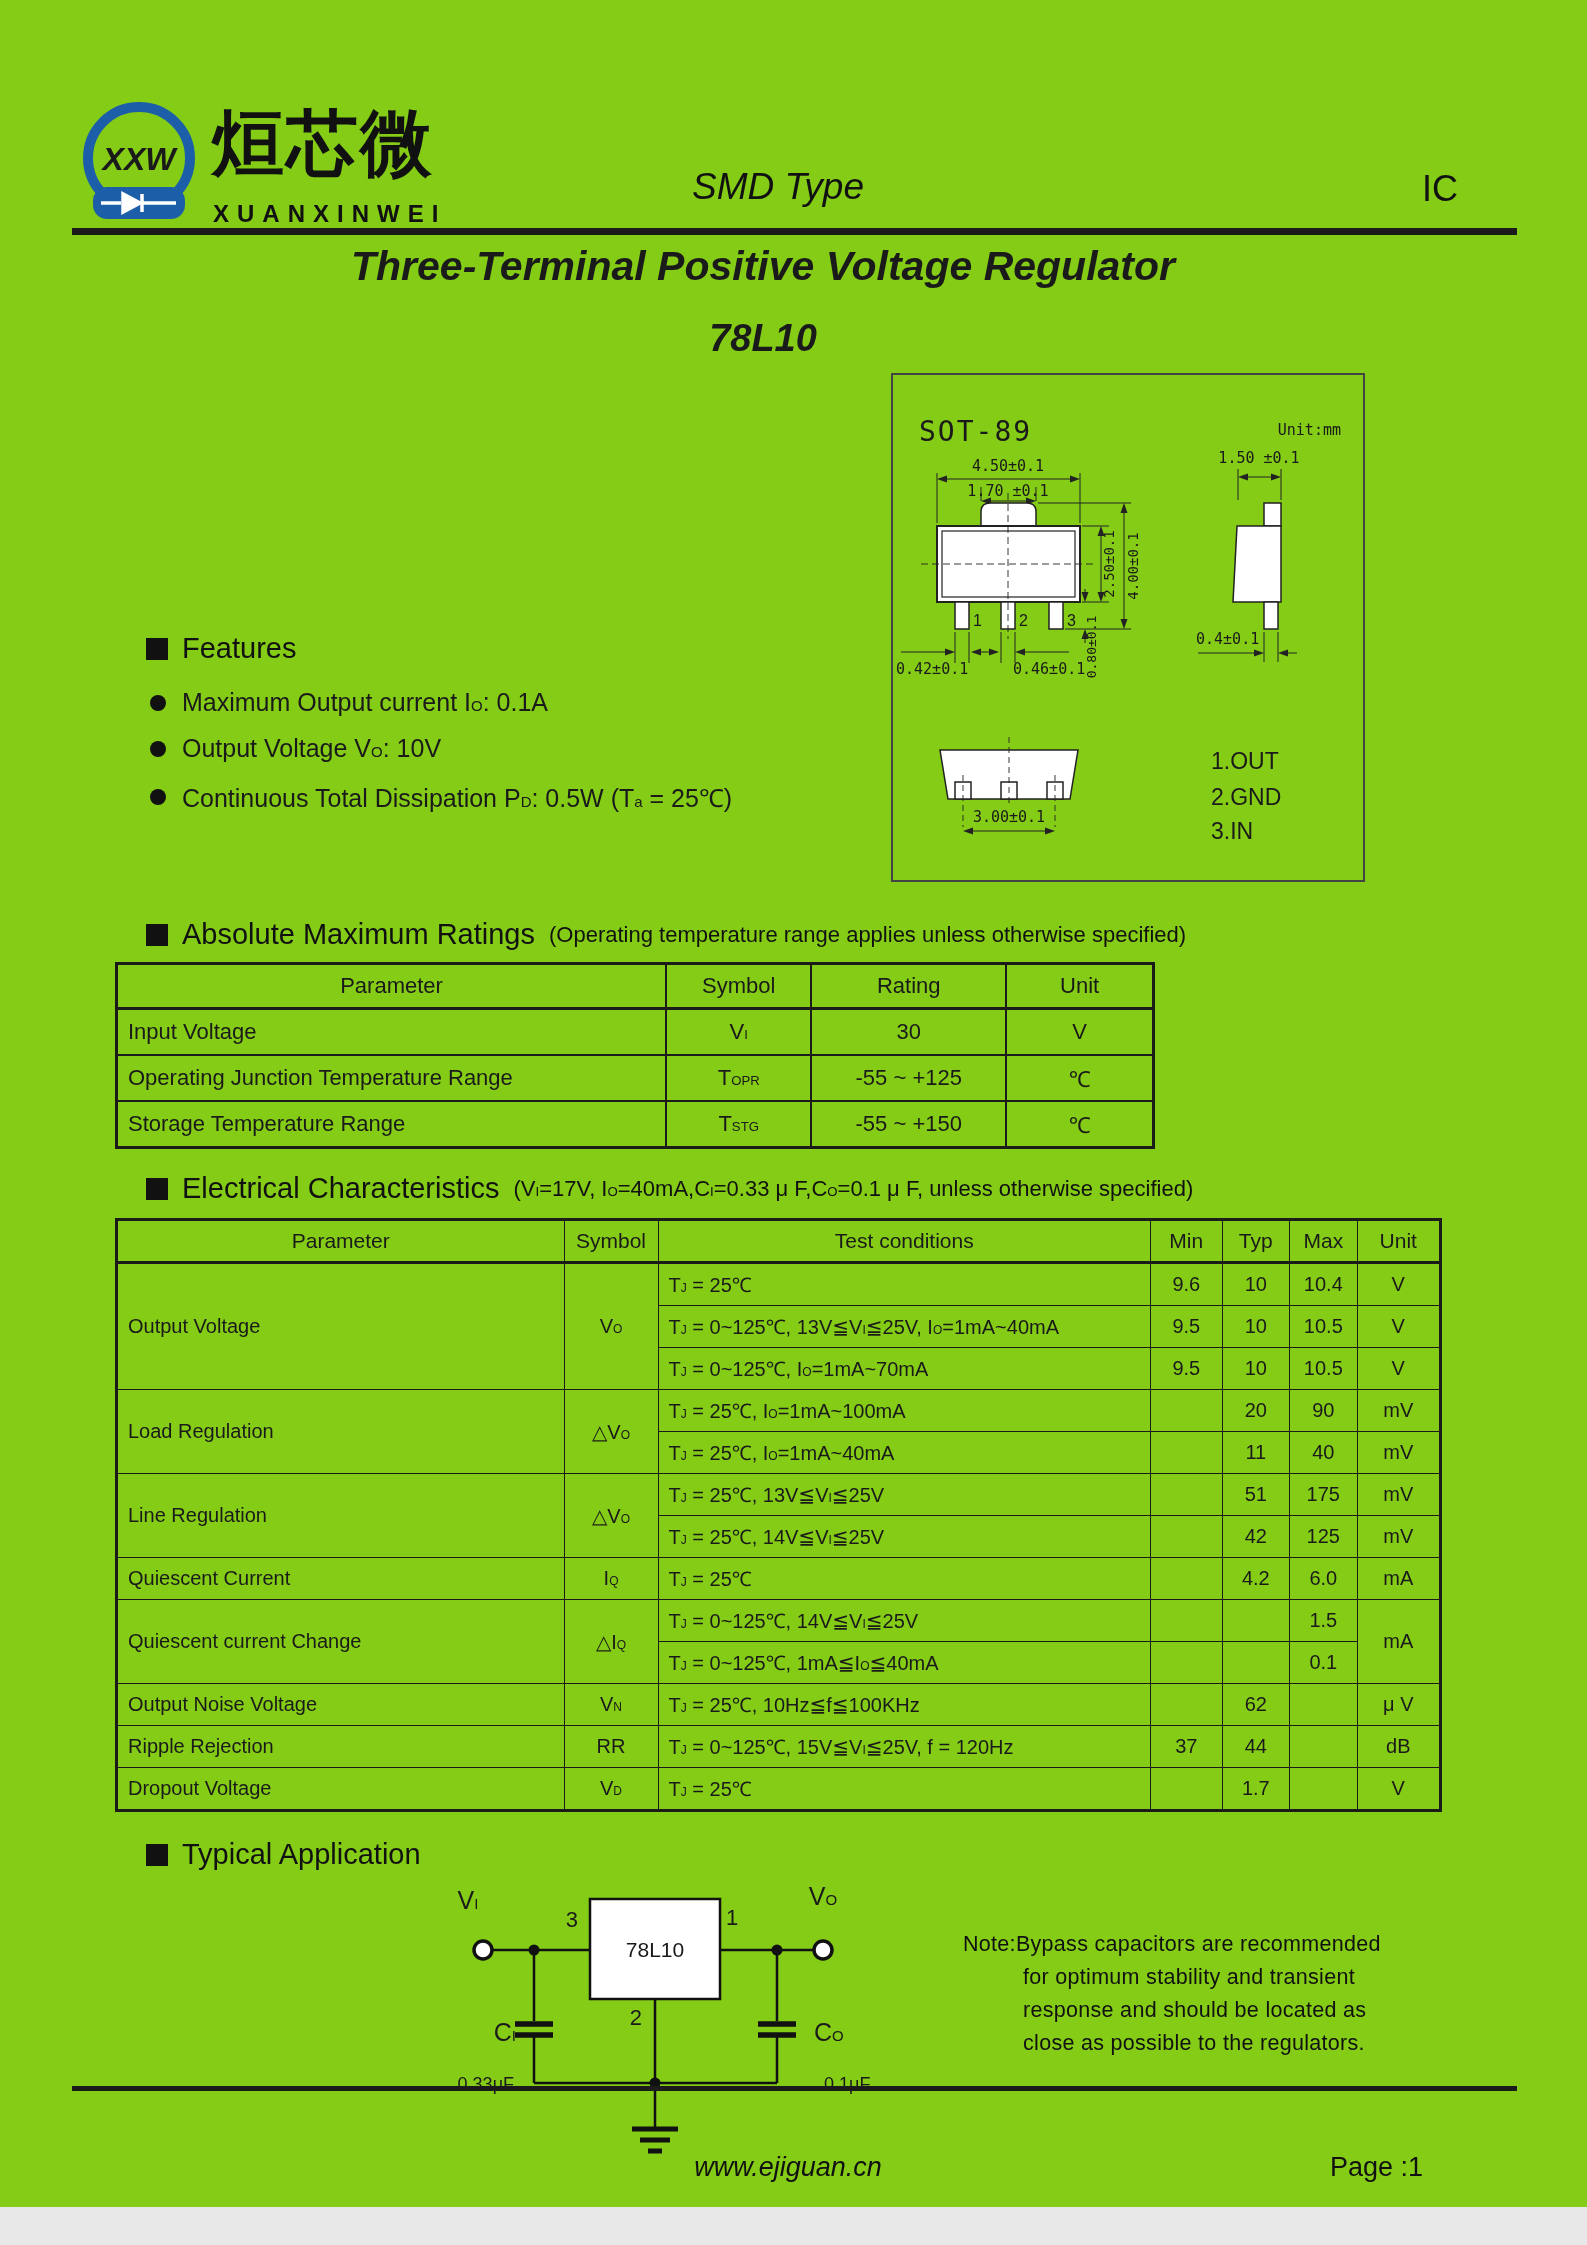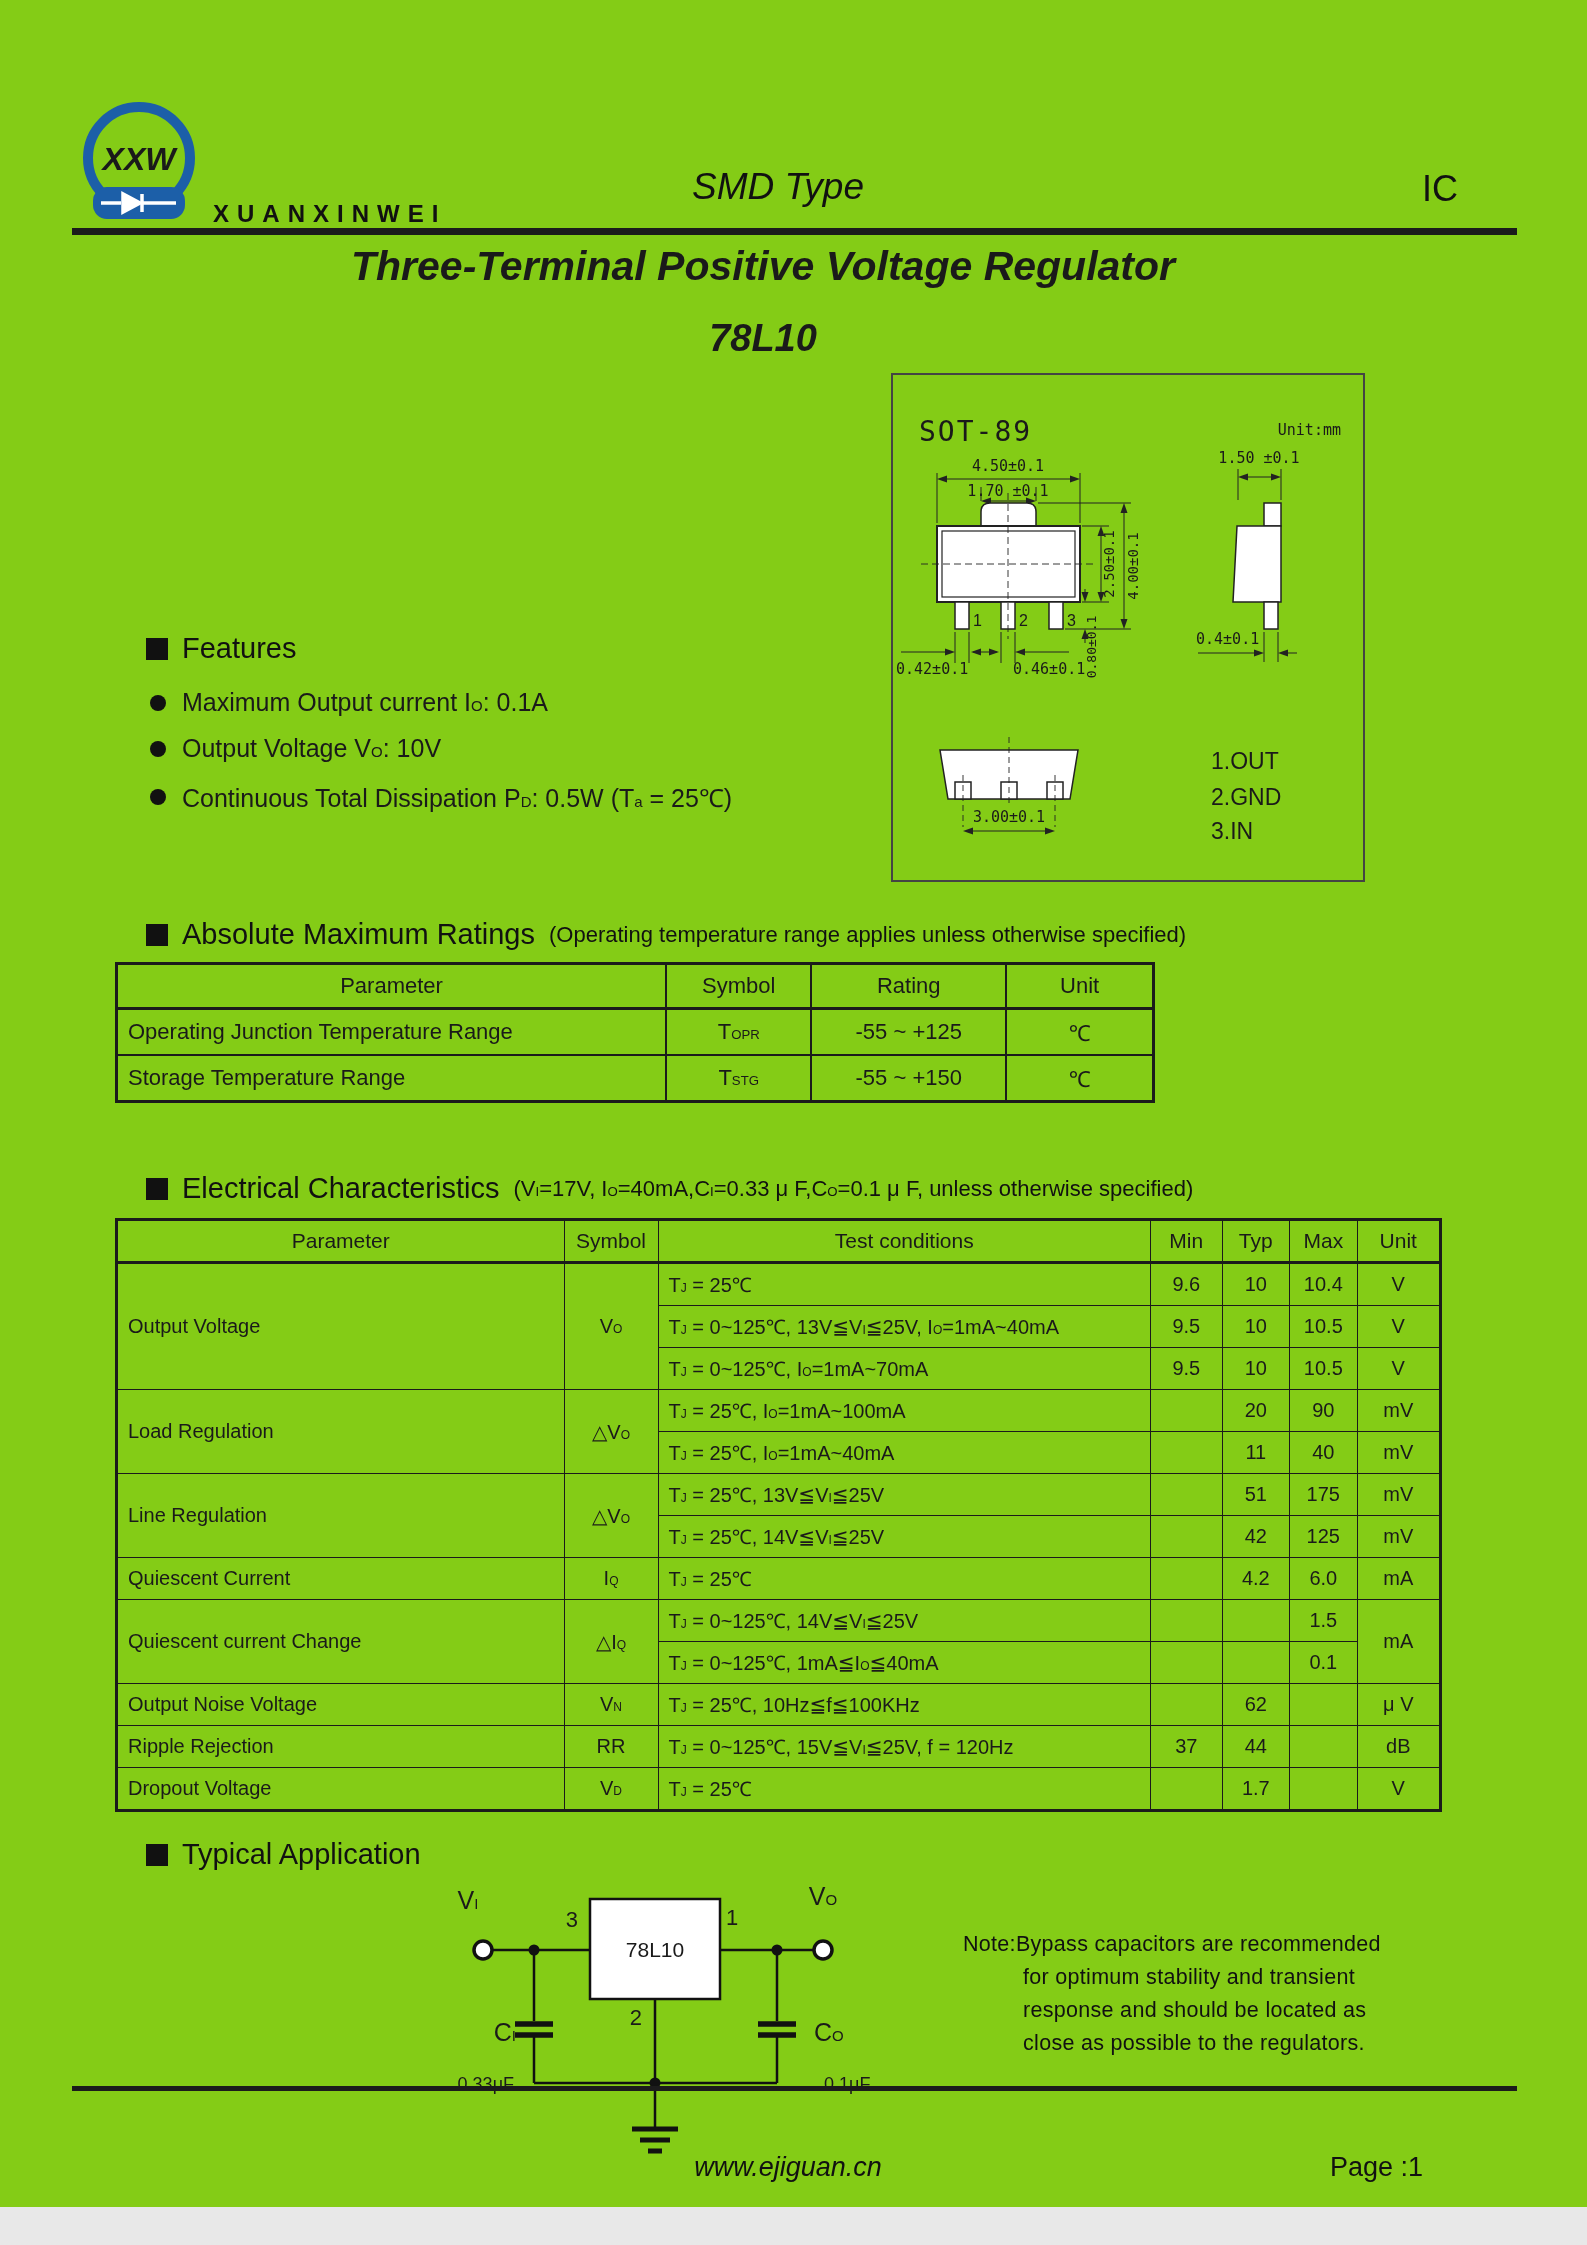--- a/index.html
+++ b/index.html
@@ -53,20 +53,21 @@
     <circle cx="63" cy="64" r="51" fill="none" stroke="#1c5fa8" stroke-width="10"></circle>
     <text x="63" y="76" text-anchor="middle" font-size="32" font-weight="bold" font-style="italic" fill="#1c5fa8">XXW</text>
     <rect x="17" y="93" width="92" height="32" rx="14" fill="#1c5fa8"></rect>
     <g stroke="#ffffff" stroke-width="3.5">
       <line x1="25" y1="109" x2="45" y2="109"></line>
       <path d="M47 100 L47 118 L64 109 Z" fill="#ffffff"></path>
       <line x1="66" y1="100" x2="66" y2="118"></line>
       <line x1="66" y1="109" x2="100" y2="109"></line>
     </g>
   </svg>
+  <div class="abs logo-cn" style="left:212px;top:96px;">烜芯微</div>
   <div class="abs logo-en" style="left:213px;top:200px;">XUANXINWEI</div>
 
   <div class="abs smd center" style="left:578px;top:166px;width:400px;">SMD Type</div>
   <div class="abs ic" style="left:1422px;top:168px;">IC</div>
   <div class="abs rule" style="left:72px;top:228px;width:1445px;height:7px;"></div>
 
   <div class="abs title-main center" style="left:63px;top:243px;width:1400px;">Three-Terminal Positive Voltage Regulator</div>
   <div class="abs title-part center" style="left:63px;top:317px;width:1400px;">78L10</div>
 
   <div class="abs" style="left:875px;top:373px;width:470px;height:505px;border:2px solid #444;margin-left:16px;">
@@ -212,20 +213,26 @@
         <col style="width:14%">
         <col style="width:18.8%">
         <col style="width:14.2%">
       </colgroup>
     <tbody>
       <tr class="hdr">
         <td>Parameter</td>
         <td>Symbol</td>
         <td>Rating</td>
         <td>Unit</td>
+      </tr>
+      <tr>
+        <td class="p">Input Voltage</td>
+        <td>V<sub>I</sub></td>
+        <td>30</td>
+        <td>V</td>
       </tr>
       <tr>
         <td class="p">Operating Junction Temperature Range</td>
         <td>T<sub>OPR</sub></td>
         <td>-55 ~ +125</td>
         <td>℃</td>
       </tr>
       <tr>
         <td class="p">Storage Temperature Range</td>
         <td>T<sub>STG</sub></td>

